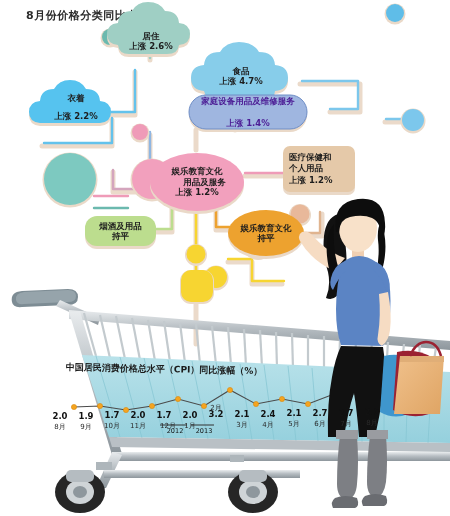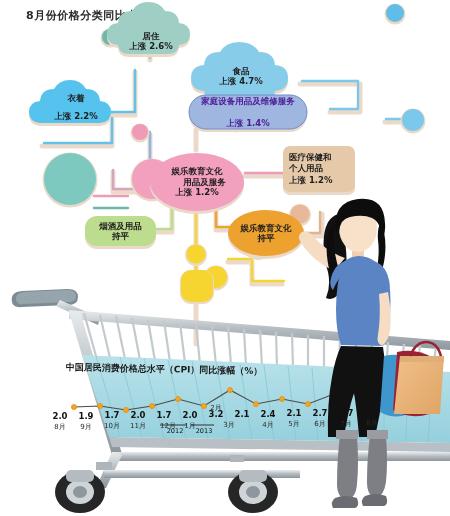--- a/index.html
+++ b/index.html
@@ -407,21 +407,21 @@
       <div class="cpi-val" style="left: 361px; top: 407.4px; width: 22px;">2.6</div>
     </div>
   <div id="cpi-months">
       <div class="cpi-mon" style="left: 48px; top: 422px; width: 24px;">8月</div>
       <div class="cpi-mon" style="left: 74px; top: 421.7px; width: 24px;">9月</div>
       <div class="cpi-mon" style="left: 100px; top: 421.4px; width: 24px;">10月</div>
       <div class="cpi-mon" style="left: 126px; top: 421.1px; width: 24px;">11月</div>
       <div class="cpi-mon" style="left: 152px; top: 420.8px; width: 24px; text-align: right;">12月</div>
       <div class="cpi-mon" style="left: 178px; top: 420.5px; width: 24px;">1月</div>
       <div class="cpi-mon" style="left: 204px; top: 403px; width: 24px;">2月</div>
-      <div class="cpi-mon" style="left: 217px; top: 419.9px; width: 24px;">3月</div>
+      <div class="cpi-mon" style="left: 230px; top: 419.9px; width: 24px;">3月</div>
       <div class="cpi-mon" style="left: 256px; top: 419.6px; width: 24px;">4月</div>
       <div class="cpi-mon" style="left: 282px; top: 419.3px; width: 24px;">5月</div>
       <div class="cpi-mon" style="left: 308px; top: 419px; width: 24px;">6月</div>
       <div class="cpi-mon" style="left: 334px; top: 418.7px; width: 24px;">7月</div>
       <div class="cpi-mon" style="left: 360px; top: 418.4px; width: 24px;">8月</div>
     </div>
 
   <div class="cpi-yr" style="left:163px;top:427px;width:24px;">2012</div>
   <div class="cpi-yr" style="left:192px;top:427px;width:24px;">2013</div>
 

